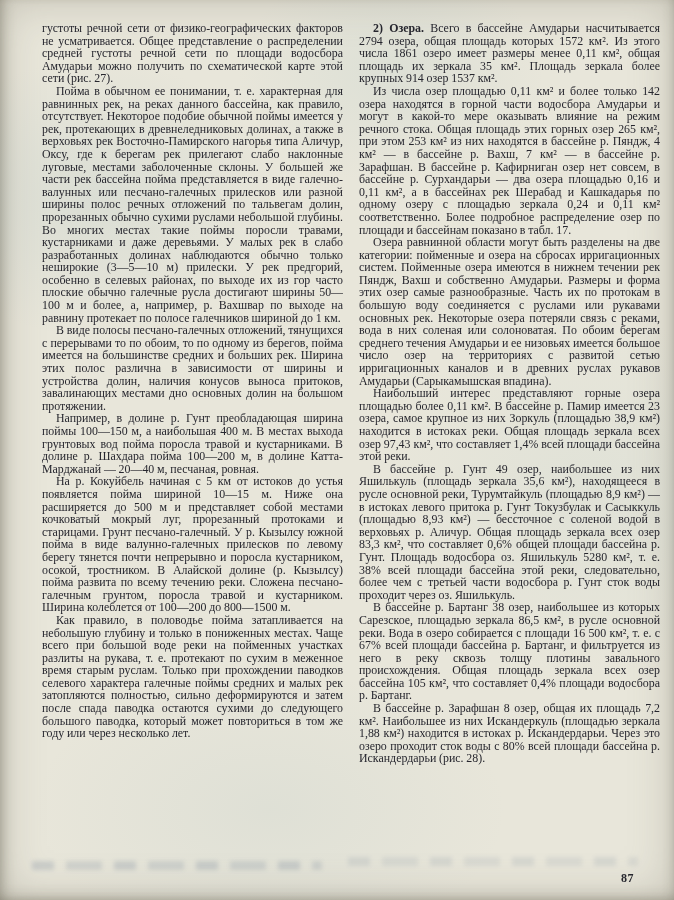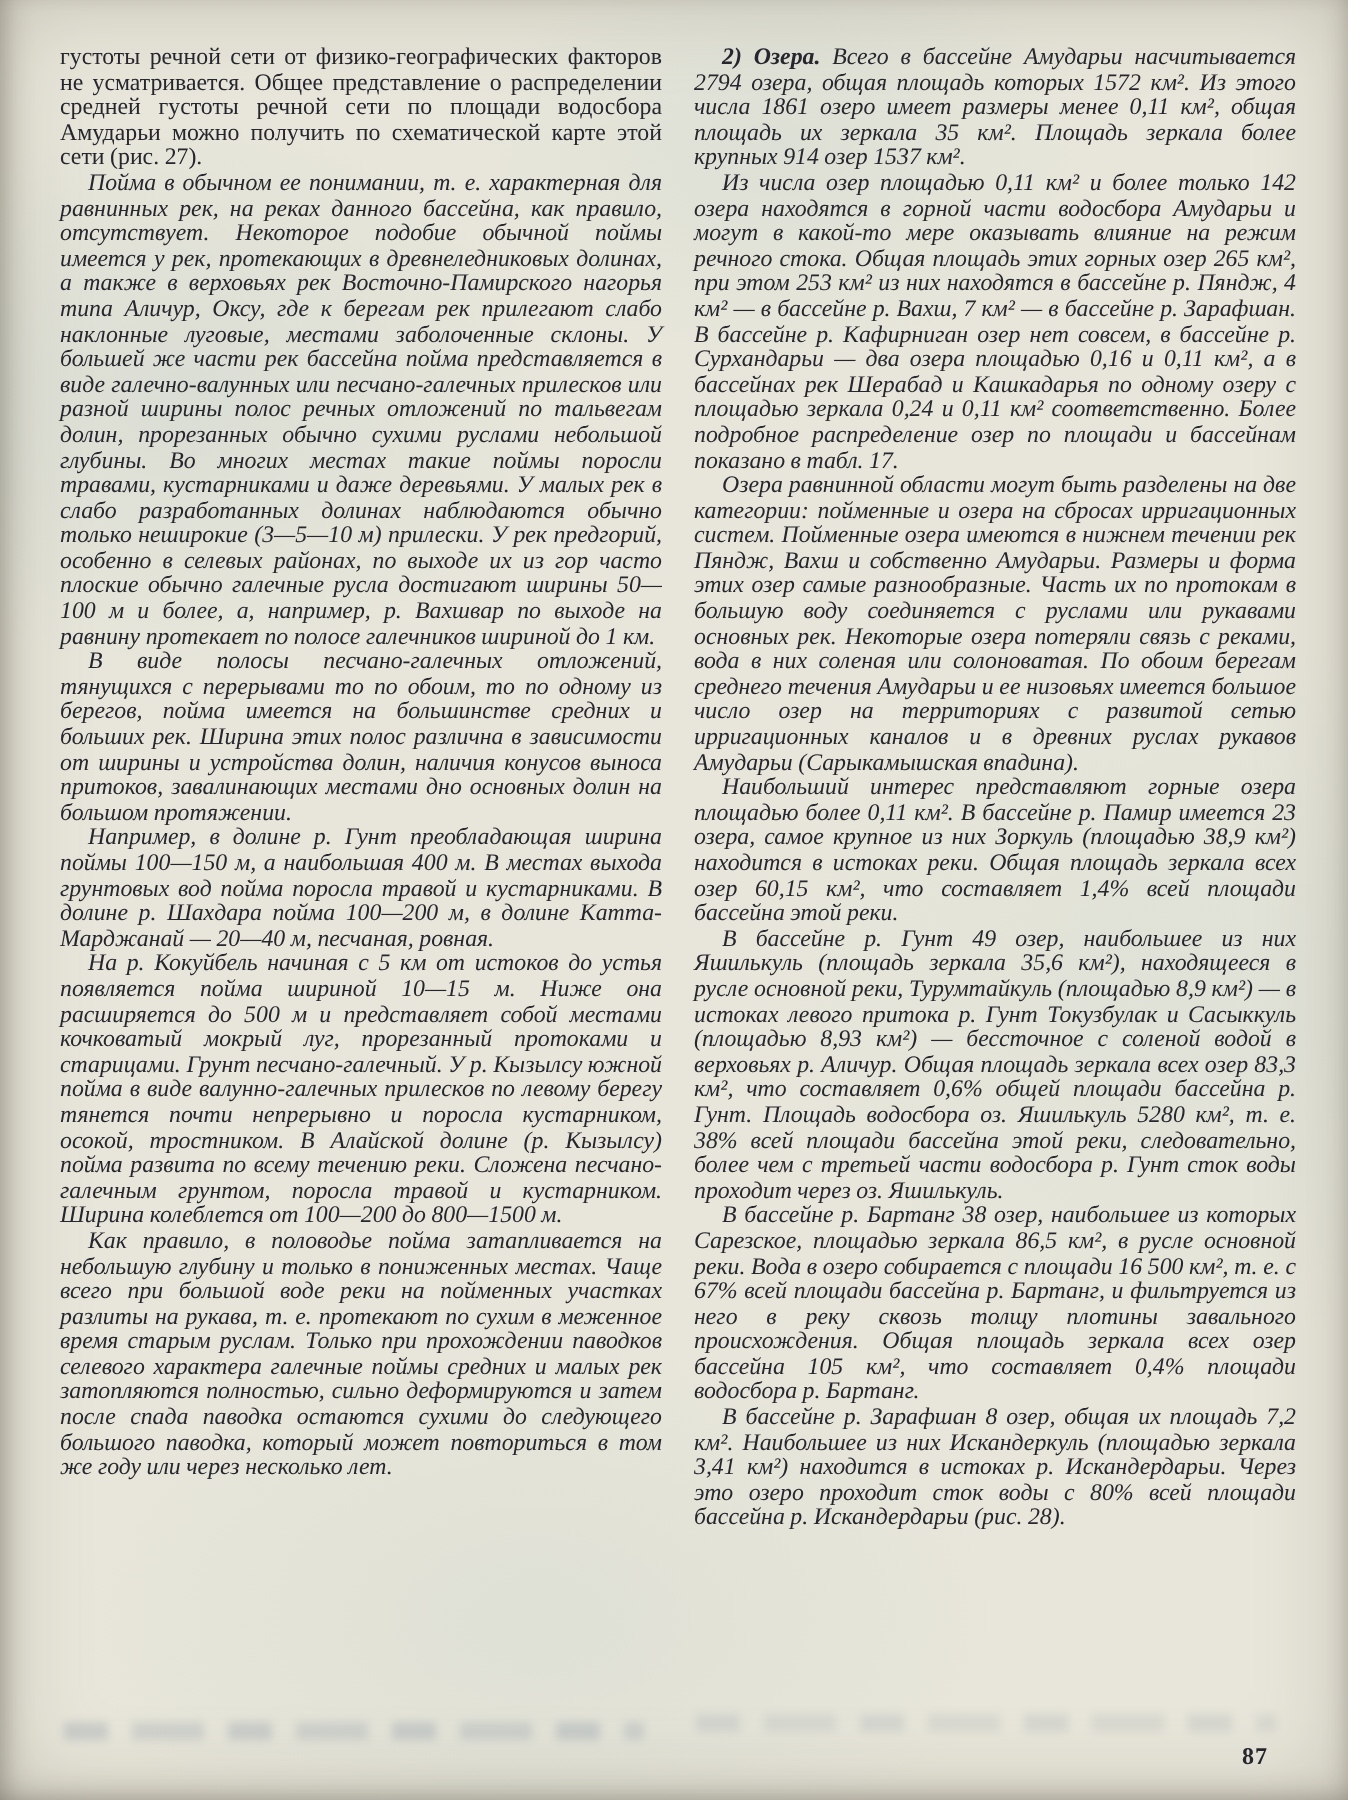--- a/index.html
+++ b/index.html
@@ -23,35 +23,35 @@
     inset: 0;
     pointer-events: none;
     background:
       radial-gradient(ellipse 260px 200px at 14% 22%, rgba(135,170,178,0.14), transparent 70%),
       radial-gradient(ellipse 220px 160px at 58% 8%,  rgba(140,178,182,0.12), transparent 70%),
       radial-gradient(ellipse 300px 260px at 88% 55%, rgba(150,185,188,0.10), transparent 70%),
       radial-gradient(ellipse 340px 200px at 40% 90%, rgba(140,170,175,0.10), transparent 70%);
   }
   .columns {
     position: absolute;
-    left: 30px;
+    left: 42px;
     top: 22px;
     width: 618px;
     display: flex;
     gap: 16px;
   }
   .col { width: 301px; }
   .col p {
     margin: 0;
     text-align: justify;
     font-size: 11.9px;
     line-height: 12.6px;
     word-spacing: -0.2px;
   }
-  .col p.ind { text-indent: 14px; font-style: italic; }
+  .col p.ind { text-indent: 14px; }
   .lead { font-weight: bold; }
   .page-number {
     position: absolute;
     right: 40px;
     bottom: 14px;
     font-size: 12px;
     font-weight: bold;
     letter-spacing: 0.5px;
   }
   .bleed {
@@ -80,24 +80,24 @@
       <p class="ind"><span>В виде полосы песчано-галечных отложений, тянущихся с перерывами то по обоим, то по одному из берегов, пойма имеется на большинстве средних и больших рек. Ширина этих полос различна в зависимости от ширины и устройства долин, наличия конусов выноса притоков, завалинающих местами дно основных долин на большом протяжении.</span></p>
       <p class="ind"><span>Например, в долине р. Гунт преобладающая ширина поймы 100—150 м, а наибольшая 400 м. В местах выхода грунтовых вод пойма поросла травой и кустарниками. В долине р. Шахдара пойма 100—200 м, в долине Катта-Марджанай — 20—40 м, песчаная, ровная.</span></p>
       <p class="ind"><span>На р. Кокуйбель начиная с 5 км от истоков до устья появляется пойма шириной 10—15 м. Ниже она расширяется до 500 м и представляет собой местами кочковатый мокрый луг, прорезанный протоками и старицами. Грунт песчано-галечный. У р. Кызылсу южной пойма в виде валунно-галечных прилесков по левому берегу тянется почти непрерывно и поросла кустарником, осокой, тростником. В Алайской долине (р. Кызылсу) пойма развита по всему течению реки. Сложена песчано-галечным грунтом, поросла травой и кустарником. Ширина колеблется от 100—200 до 800—1500 м.</span></p>
       <p class="ind"><span>Как правило, в половодье пойма затапливается на небольшую глубину и только в пониженных местах. Чаще всего при большой воде реки на пойменных участках разлиты на рукава, т. е. протекают по сухим в меженное время старым руслам. Только при прохождении паводков селевого характера галечные поймы средних и малых рек затопляются полностью, сильно деформируются и затем после спада паводка остаются сухими до следующего большого паводка, который может повториться в том же году или через несколько лет.</span></p>
     </div>
 
     <div class="col">
       <p class="ind"><b class="lead">2) Озера.</b> <span>Всего в бассейне Амударьи насчитывается 2794 озера, общая площадь которых 1572 км². Из этого числа 1861 озеро имеет размеры менее 0,11 км², общая площадь их зеркала 35 км². Площадь зеркала более крупных 914 озер 1537 км².</span></p>
       <p class="ind"><span>Из числа озер площадью 0,11 км² и более только 142 озера находятся в горной части водосбора Амударьи и могут в какой-то мере оказывать влияние на режим речного стока. Общая площадь этих горных озер 265 км², при этом 253 км² из них находятся в бассейне р. Пяндж, 4 км² — в бассейне р. Вахш, 7 км² — в бассейне р. Зарафшан. В бассейне р. Кафирниган озер нет совсем, в бассейне р. Сурхандарьи — два озера площадью 0,16 и 0,11 км², а в бассейнах рек Шерабад и Кашкадарья по одному озеру с площадью зеркала 0,24 и 0,11 км² соответственно. Более подробное распределение озер по площади и бассейнам показано в табл. 17.</span></p>
       <p class="ind"><span>Озера равнинной области могут быть разделены на две категории: пойменные и озера на сбросах ирригационных систем. Пойменные озера имеются в нижнем течении рек Пяндж, Вахш и собственно Амударьи. Размеры и форма этих озер самые разнообразные. Часть их по протокам в большую воду соединяется с руслами или рукавами основных рек. Некоторые озера потеряли связь с реками, вода в них соленая или солоноватая. По обоим берегам среднего течения Амударьи и ее низовьях имеется большое число озер на территориях с развитой сетью ирригационных каналов и в древних руслах рукавов Амударьи (Сарыкамышская впадина).</span></p>
-      <p class="ind"><span>Наибольший интерес представляют горные озера площадью более 0,11 км². В бассейне р. Памир имеется 23 озера, самое крупное из них Зоркуль (площадью 38,9 км²) находится в истоках реки. Общая площадь зеркала всех озер 60,15 км², что составляет 1,4% всей площади бассейна этой реки.</span></p>
+      <p class="ind"><span>Наибольший интерес представляют горные озера площадью более 0,11 км². В бассейне р. Памир имеется 23 озера, самое крупное из них Зоркуль (площадью 38,9 км²) находится в истоках реки. Общая площадь зеркала всех озер 97,43 км², что составляет 1,4% всей площади бассейна этой реки.</span></p>
       <p class="ind"><span>В бассейне р. Гунт 49 озер, наибольшее из них Яшилькуль (площадь зеркала 35,6 км²), находящееся в русле основной реки, Турумтайкуль (площадью 8,9 км²) — в истоках левого притока р. Гунт Токузбулак и Сасыккуль (площадью 8,93 км²) — бессточное с соленой водой в верховьях р. Аличур. Общая площадь зеркала всех озер 83,3 км², что составляет 0,6% общей площади бассейна р. Гунт. Площадь водосбора оз. Яшилькуль 5280 км², т. е. 38% всей площади бассейна этой реки, следовательно, более чем с третьей части водосбора р. Гунт сток воды проходит через оз. Яшилькуль.</span></p>
       <p class="ind"><span>В бассейне р. Бартанг 38 озер, наибольшее из которых Сарезское, площадью зеркала 86,5 км², в русле основной реки. Вода в озеро собирается с площади 16 500 км², т. е. с 67% всей площади бассейна р. Бартанг, и фильтруется из него в реку сквозь толщу плотины завального происхождения. Общая площадь зеркала всех озер бассейна 105 км², что составляет 0,4% площади водосбора р. Бартанг.</span></p>
-      <p class="ind"><span>В бассейне р. Зарафшан 8 озер, общая их площадь 7,2 км². Наибольшее из них Искандеркуль (площадью зеркала 3,41 км²) находится в истоках р. Искандердарьи. Через это озеро проходит сток воды с 80% всей площади бассейна р. Искандердарьи (рис. 28).</span></p>
+      <p class="ind"><span>В бассейне р. Зарафшан 8 озер, общая их площадь 7,2 км². Наибольшее из них Искандеркуль (площадью зеркала 1,88 км²) находится в истоках р. Искандердарьи. Через это озеро проходит сток воды с 80% всей площади бассейна р. Искандердарьи (рис. 28).</span></p>
     </div>
 
   </div>
 
   <div class="bleed b1"></div>
   <div class="bleed b2"></div>
 
   <div class="page-number">87</div>
 
 </div>

